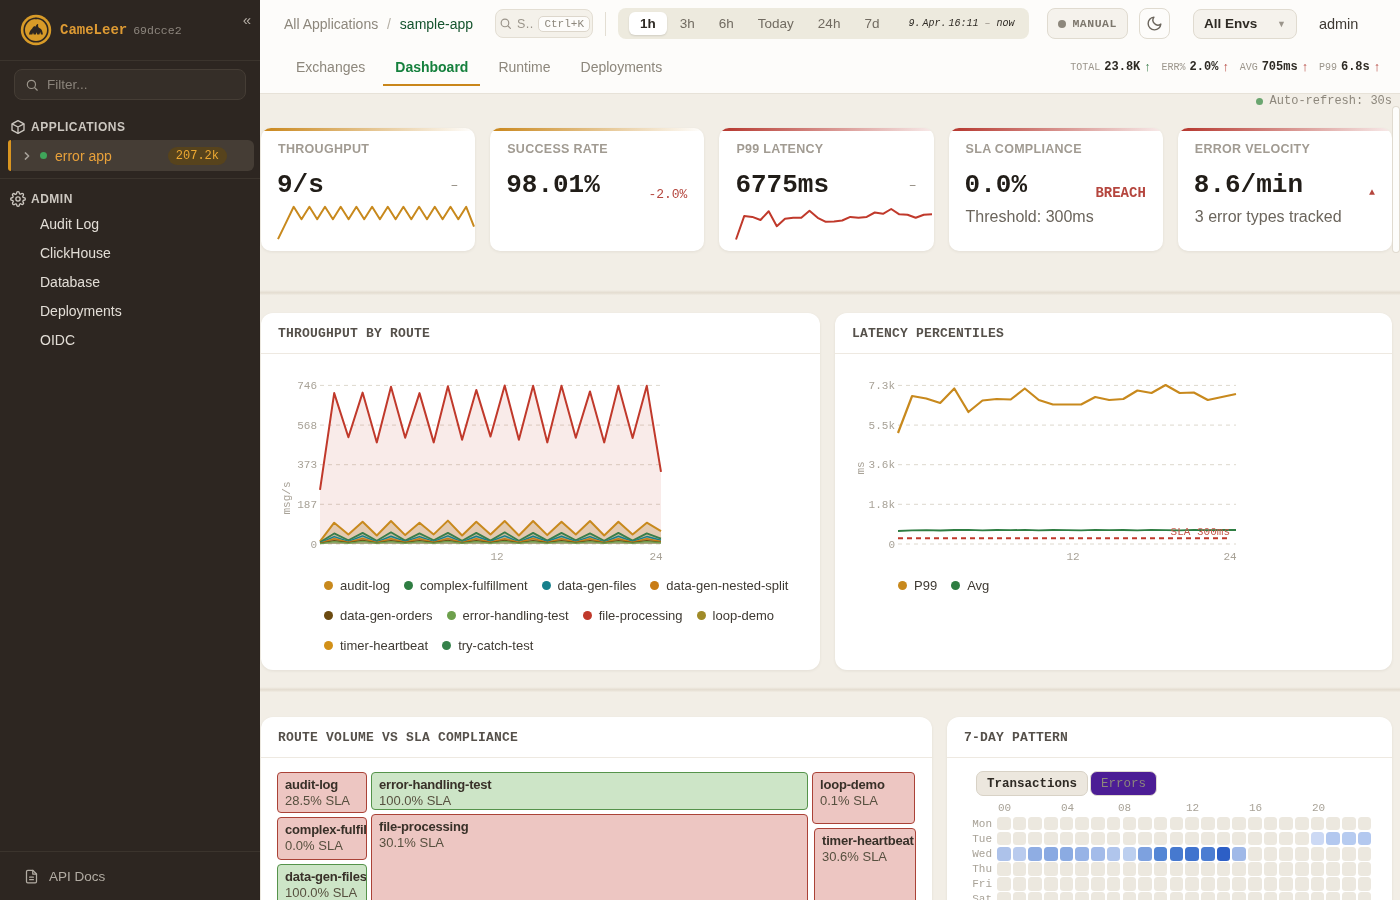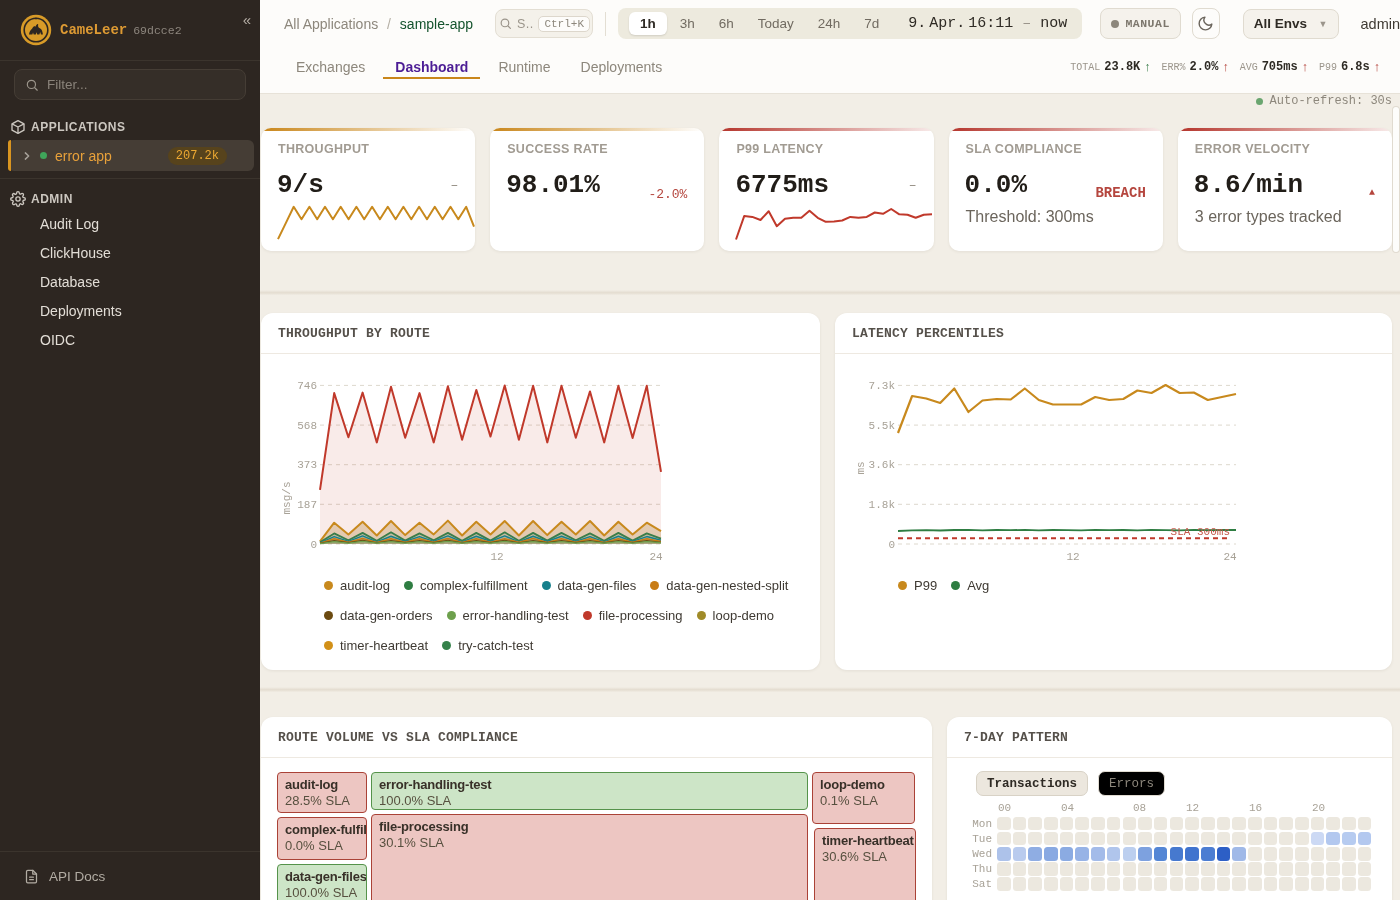--- a/index.html
+++ b/index.html
@@ -31,31 +31,31 @@
 .crumb b { color:#14532d; font-weight:400; }
 .crumb .sep { margin:0 5px; color:#b5afa5; }
 .search { margin-left:22px; width:98px; height:29px; background:#f4f1ea; border:1px solid #e3ded3; border-radius:8px; display:flex; align-items:center; padding:0 2px 0 3px; gap:5px; }
 .search .ph { color:#9b958b; font-size:12.5px; white-space:nowrap; overflow:hidden; }
 .search svg, .search .kbd { flex:none; }
 .search .kbd { font-family:"Liberation Mono",monospace; font-size:11px; color:#8d877c; border:1px solid #ddd7cc; border-radius:5px; padding:1px 5px; background:#fdfcfa; white-space:nowrap; }
 .vdiv { width:1px; height:24px; background:#e3ded3; margin:0 12px 0 12px; }
 .segs { height:31px; background:#edeade; border-radius:8px; display:flex; align-items:center; padding:0 5px 0 11px; gap:2px; }
 .seg { font-size:13.5px; color:#716b61; padding:4px 11px; white-space:nowrap; }
 .seg.on { background:#fff; color:#2e2a24; font-weight:700; border-radius:6px; box-shadow:0 1px 2px rgba(0,0,0,.12); }
-.segdate { white-space:nowrap; font-family:"Liberation Mono",monospace; font-size:15px; color:#2e2a24; padding:0 10px 0 16px; }
+.segdate { white-space:nowrap; font-family:"Liberation Mono",monospace; font-size:10px; color:#2e2a24; padding:0 10px 0 16px;font-style:italic; }
 .segdate .dim { color:#9b958b; }
 .btn-man { margin-left:18px; height:31px; border:1px solid #e0dbd0; background:#f5f2ec; border-radius:8px; display:flex; align-items:center; gap:6px; padding:0 10px; color:#7d776d; font-family:"Liberation Mono",monospace; font-size:11.5px; font-weight:700; letter-spacing:0.5px; white-space:nowrap; }
 .btn-man i { width:8px; height:8px; border-radius:50%; background:#8d877c; }
 .btn-moon { margin-left:11px; width:31px; height:31px; border:1px solid #e0dbd0; background:#fdfcfa; border-radius:8px; display:flex; align-items:center; justify-content:center; }
 .sel-env { margin-left:23px; width:104px; height:30px; background:#f5f2ec; border:1px solid #e0dbd0; border-radius:8px; display:flex; align-items:center; padding:0 10px; font-size:13.5px; font-weight:700; color:#2e2a24; }
 .sel-env .car { margin-left:auto; color:#9b958b; font-size:9px; }
 .admin { margin-left:22px; font-size:14.5px; color:#3f3a33; }
 .tb2 { height:46px; display:flex; align-items:flex-start; padding-left:24px; position:relative; }
 .tab { font-size:14px; color:#8d877c; margin-right:6px; padding:12px 12px 0; white-space:nowrap; }
-.tab.on { color:#4c1d95; font-weight:700; border-bottom:2.5px solid #c9861a; padding-bottom:2px; }
+.tab.on { color:#15803d; font-weight:700; border-bottom:2.5px solid #c9861a; padding-bottom:9px; }
 .qstats { position:absolute; right:20px; top:13px; display:flex; gap:11px; font-family:"Liberation Mono",monospace; font-size:11.5px; }
 .qs { white-space:nowrap; display:flex; align-items:center; gap:4px; }
 .qs .lbl { color:#9b958b; font-size:10px; }
 .qs b { color:#2e2a24; font-size:12px; font-weight:700; }
 .qs b.ar { font-family:"Liberation Sans",sans-serif; font-size:12.5px; }
 .qs b.up-g { color:#3a7d4a; }
 .qs b.up-r { color:#b5463e; }
 .qs .up-g { color:#3a7d4a; }
 .qs .up-r { color:#b5463e; }
 
@@ -92,24 +92,24 @@
 
 
 .tm { position:absolute; left:0; top:42px; right:0; bottom:0; }
 .cell { position:absolute; border-radius:4px; border:1.5px solid; padding:4px 7px; overflow:hidden; }
 .cell.bad { background:#edc6c2; border-color:#aa4237; }
 .cell.good { background:#cde5c7; border-color:#55934b; }
 .cell .nm { font-size:13px; font-weight:700; color:#383028; white-space:nowrap; letter-spacing:-0.2px; }
 .cell .pc { font-size:13px; color:#57503f; margin-top:1px; white-space:nowrap; }
 
 
-.tabs7 { position:absolute; left:29px; top:54px; display:flex; gap:10px; }
+.tabs7 { position:absolute; left:29px; top:54px; display:flex; gap:2px; }
 .t7 { height:25px; display:flex; align-items:center; padding:0 10px; font-family:"Liberation Mono",monospace; font-size:12.5px; border-radius:7px; white-space:nowrap; }
 .t7.on { background:#ece7de; border:1px solid #d8d2c6; font-weight:700; color:#2e2a24; }
-.t7.off { background:#000000; border:1px solid #e0dbd1; color:#8d877c; }
+.t7.off { background:#4c1d95; border:1px solid #e0dbd1; color:#8d877c; }
 .hm { position:absolute; left:0px; top:85px; }
 .hm-hours { position:relative; height:14px; }
 .hm-hours b { position:absolute; top:0; font-family:"Liberation Mono",monospace; font-size:11px; font-weight:400; color:#a8a297; }
 .hm-row { display:flex; align-items:center; height:15.1px; }
 .hm-day { width:50px; text-align:right; padding-right:5px; font-family:"Liberation Mono",monospace; font-size:11px; color:#a8a297; flex:none; box-sizing:border-box; }
 .hm-row i { width:13.6px; height:13.6px; border-radius:3.5px; margin-right:2.1px; flex:none; }
 
 
 #sbar { position:absolute; right:0; top:93px; width:8px; height:807px; }
 #sbar .th { position:absolute; left:1px; width:6px; top:14px; height:145px; background:#fdfdfb; border-radius:4px; box-shadow:0 0 0 1px #e0dbd0; }
@@ -385,21 +385,21 @@
       </div>
     </div>
 
     <div class="panel" id="p4">
       <div class="ph2">7-DAY PATTERN</div>
       <div class="tabs7">
           <div class="t7 on">Transactions</div>
           <div class="t7 off">Errors</div>
         </div>
       <div class="hm">
-        <div class="hm-hours"><span class="hm-day"></span><b style="left:51px">00</b><b style="left:114px">04</b><b style="left:186px">08</b><b style="left:239px">12</b><b style="left:302px">16</b><b style="left:365px">20</b></div>
+        <div class="hm-hours"><span class="hm-day"></span><b style="left:51px">00</b><b style="left:114px">04</b><b style="left:171px">08</b><b style="left:239px">12</b><b style="left:302px">16</b><b style="left:365px">20</b></div>
         <div class="hm-row">
             <span class="hm-day">Mon</span>
             <i style="background:#ece8df"></i>
             <i style="background:#ece8df"></i>
             <i style="background:#ece8df"></i>
             <i style="background:#ece8df"></i>
             <i style="background:#ece8df"></i>
             <i style="background:#ece8df"></i>
             <i style="background:#ece8df"></i>
             <i style="background:#ece8df"></i>
@@ -495,20 +495,47 @@
             <i style="background:#ece8df"></i>
             <i style="background:#ece8df"></i>
             <i style="background:#ece8df"></i>
             <i style="background:#ece8df"></i>
             <i style="background:#ece8df"></i>
             <i style="background:#ece8df"></i>
             <i style="background:#ece8df"></i>
             <i style="background:#ece8df"></i>
           </div>
           <div class="hm-row">
+            <span class="hm-day">Fri</span>
+            <i style="background:#ece8df"></i>
+            <i style="background:#ece8df"></i>
+            <i style="background:#ece8df"></i>
+            <i style="background:#ece8df"></i>
+            <i style="background:#ece8df"></i>
+            <i style="background:#ece8df"></i>
+            <i style="background:#ece8df"></i>
+            <i style="background:#ece8df"></i>
+            <i style="background:#ece8df"></i>
+            <i style="background:#ece8df"></i>
+            <i style="background:#ece8df"></i>
+            <i style="background:#ece8df"></i>
+            <i style="background:#ece8df"></i>
+            <i style="background:#ece8df"></i>
+            <i style="background:#ece8df"></i>
+            <i style="background:#ece8df"></i>
+            <i style="background:#ece8df"></i>
+            <i style="background:#ece8df"></i>
+            <i style="background:#ece8df"></i>
+            <i style="background:#ece8df"></i>
+            <i style="background:#ece8df"></i>
+            <i style="background:#ece8df"></i>
+            <i style="background:#ece8df"></i>
+            <i style="background:#ece8df"></i>
+          </div>
+          <div class="hm-row">
             <span class="hm-day">Sat</span>
             <i style="background:#ece8df"></i>
             <i style="background:#ece8df"></i>
             <i style="background:#ece8df"></i>
             <i style="background:#ece8df"></i>
             <i style="background:#ece8df"></i>
             <i style="background:#ece8df"></i>
             <i style="background:#ece8df"></i>
             <i style="background:#ece8df"></i>
             <i style="background:#ece8df"></i>

